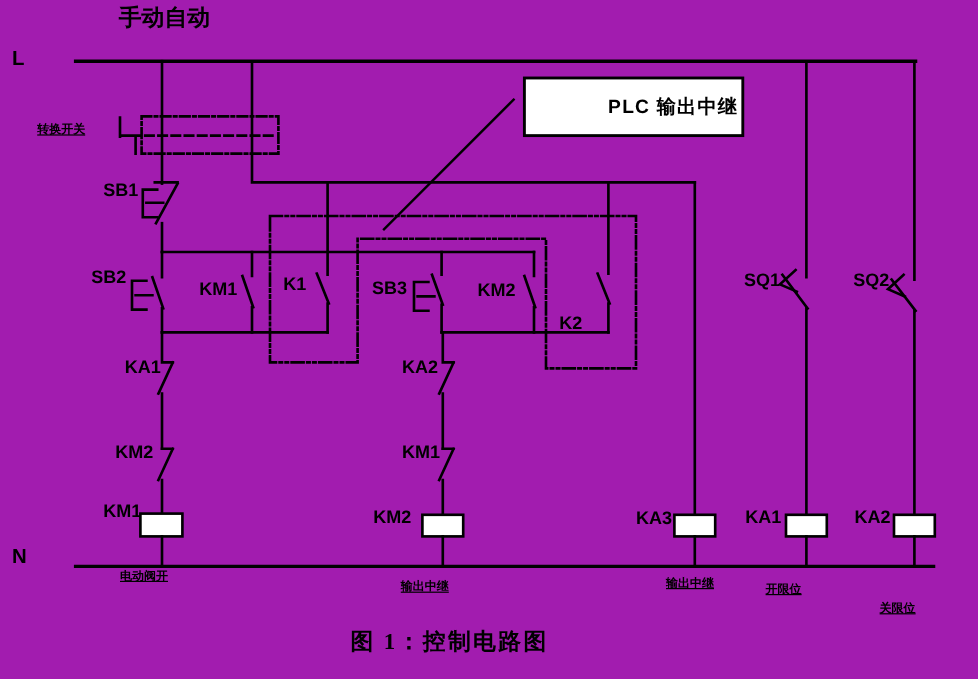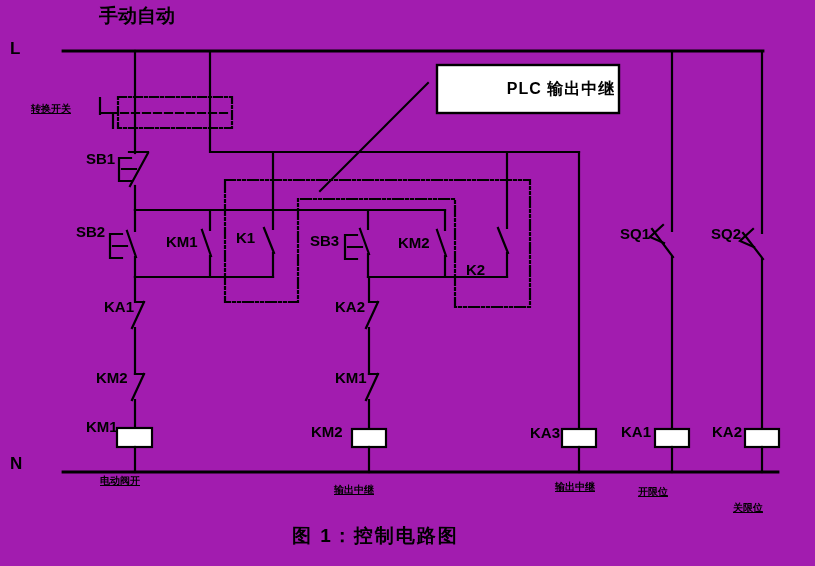--- a/index.html
+++ b/index.html
@@ -171,14 +171,14 @@
   <div class="lbl sz11" style="left:711px;top:226px;">SQ2</div>
 
   <div class="callout-text">PLC 输出中继</div>
 
   <div class="lbl sz13" style="left:100px;top:475px;">电动阀开</div>
   <div class="lbl sz13" style="left:334px;top:484px;">输出中继</div>
   <div class="lbl sz13" style="left:555px;top:481px;">输出中继</div>
   <div class="lbl sz13" style="left:638px;top:486px;">开限位</div>
   <div class="lbl sz13" style="left:733px;top:502px;">关限位</div>
 
-  <div class="lbl sz19 title" style="left:292px;top:526px;">图 1：控制电路图</div>
+  <div class="lbl sz19 title" style="left:292px;top:526px;font-family:Liberation Serif, serif;">图 1：控制电路图</div>
 </div>
 
 </body></html>

